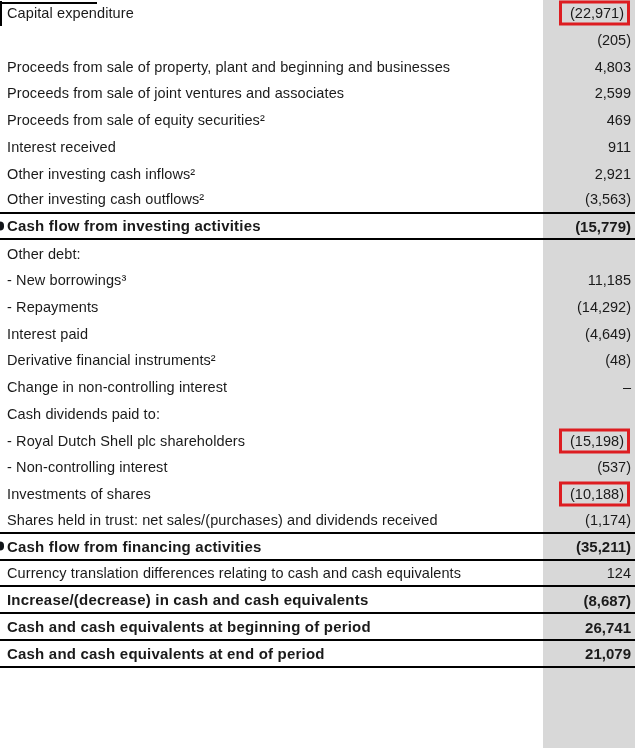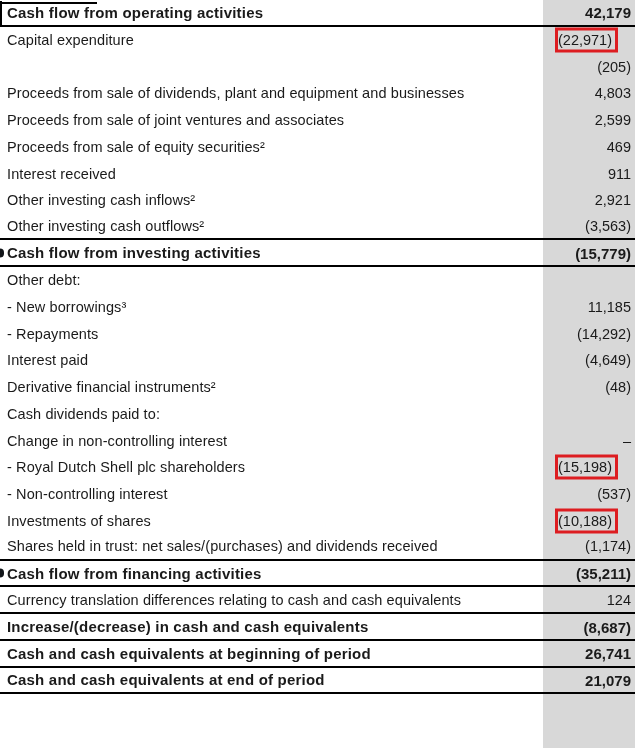--- a/index.html
+++ b/index.html
@@ -43,23 +43,23 @@
   .row .value {
     position: absolute;
     right: 4px;
     top: 50%;
     transform: translateY(-50%);
     font-size: 14.5px;
     white-space: nowrap;
   }
   .row.bold .value { font-weight: bold; font-size: 15px; }
   .row .value.boxed {
-    right: 17px;
+    right: 5px;
     border: 3px solid var(--red, #dd1d21);
-    padding: 1px 3px 2px 0;
+    padding: 1px 3px 2px 8px;
   }
   .notch {
     position: absolute;
     left: 0; top: 50%;
     transform: translateY(-50%);
     width: 4px; height: 9px;
     background: #111418;
     border-radius: 0 5px 5px 0;
   }
   .top-line-fragment {
@@ -76,33 +76,29 @@
   }
 </style>
 </head>
 <body style="color: rgb(26, 26, 26);">
 
 <div class="sheet">
   <div class="gray-band"></div>
   <div class="top-line-fragment"></div>
   <div class="left-edge-sliver"></div>
   <div class="rows">
-      <div class="row bold line-below">
-    <span class="label">Cash flow from operating activities</span>
-    <span class="value">42,179</span>
-  </div>
       <div class="row">
     <span class="label">Capital expenditure</span>
     <span class="value boxed">(22,971)</span>
   </div>
       <div class="row">
     <span class="value">(205)</span>
   </div>
       <div class="row">
-    <span class="label">Proceeds from sale of dividends, plant and equipment and businesses</span>
+    <span class="label">Proceeds from sale of property, plant and beginning and businesses</span>
     <span class="value">4,803</span>
   </div>
       <div class="row">
     <span class="label">Proceeds from sale of joint ventures and associates</span>
     <span class="value">2,599</span>
   </div>
       <div class="row">
     <span class="label">Proceeds from sale of equity securities²</span>
     <span class="value">469</span>
   </div>
@@ -137,26 +133,26 @@
   </div>
       <div class="row">
     <span class="label">Interest paid</span>
     <span class="value">(4,649)</span>
   </div>
       <div class="row">
     <span class="label">Derivative financial instruments²</span>
     <span class="value">(48)</span>
   </div>
       <div class="row">
+    <span class="label">Change in non-controlling interest</span>
+    <span class="value">–</span>
+  </div>
+      <div class="row">
     <span class="label">Cash dividends paid to:</span>
 
-  </div>
-      <div class="row">
-    <span class="label">Change in non-controlling interest</span>
-    <span class="value">–</span>
   </div>
       <div class="row">
     <span class="label">- Royal Dutch Shell plc shareholders</span>
     <span class="value boxed">(15,198)</span>
   </div>
       <div class="row">
     <span class="label">- Non-controlling interest</span>
     <span class="value">(537)</span>
   </div>
       <div class="row">

